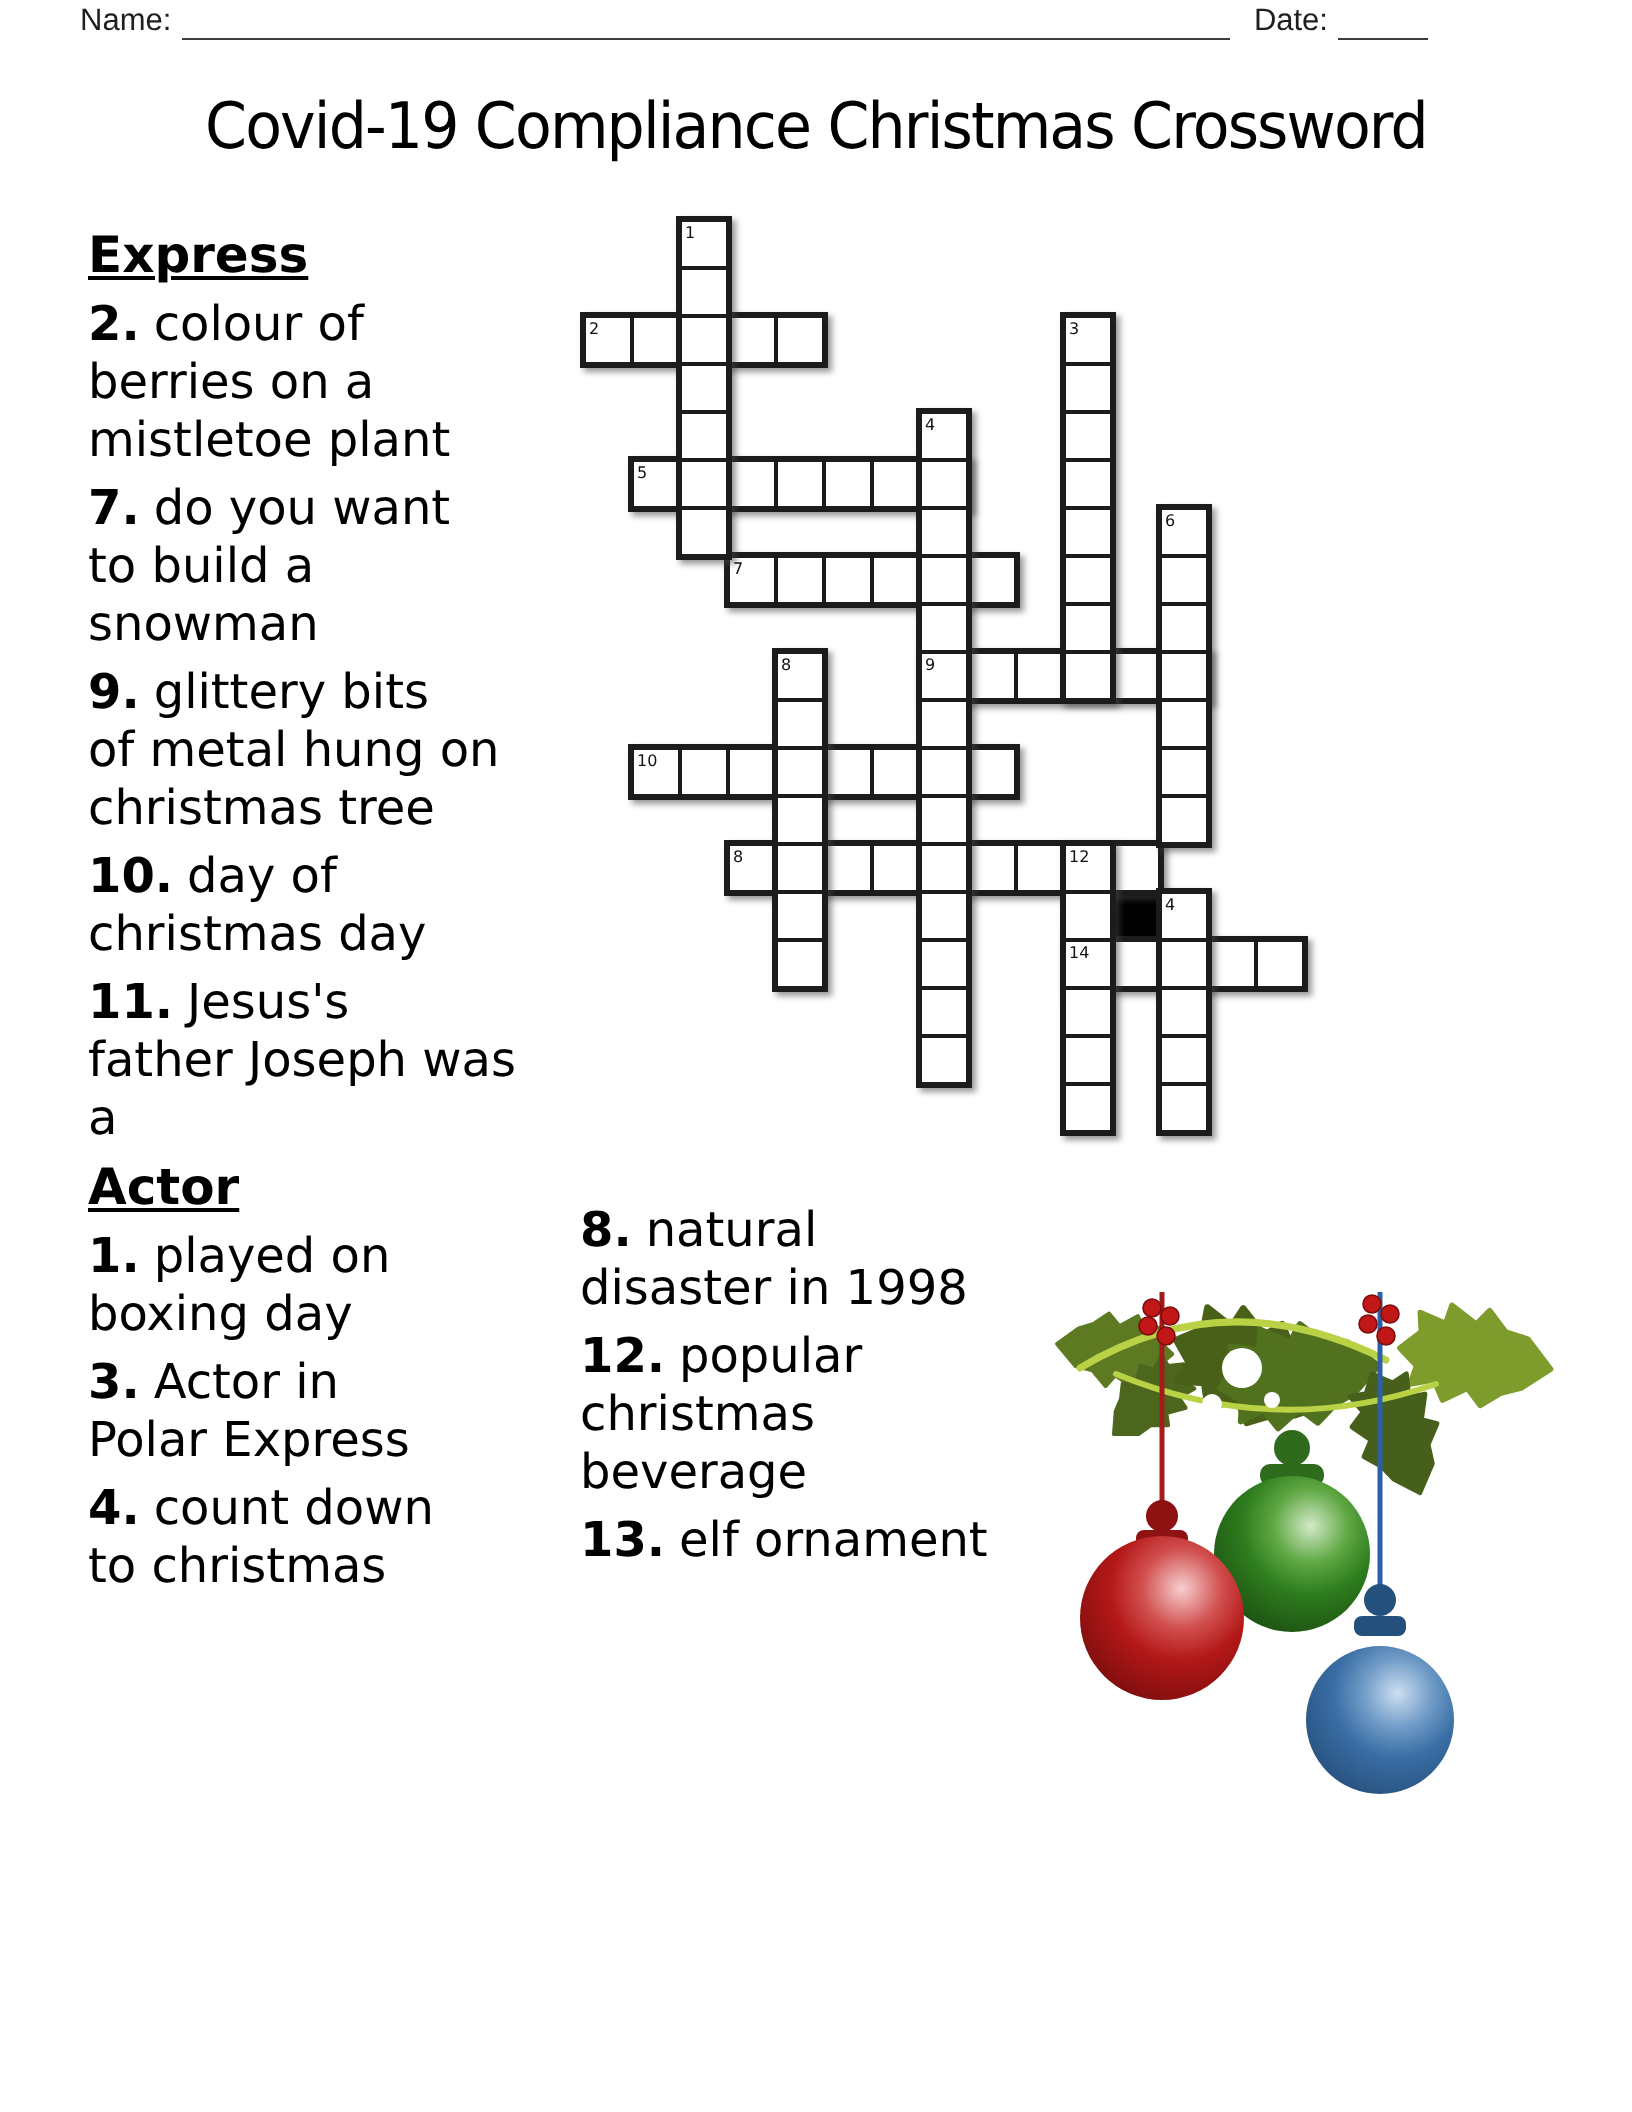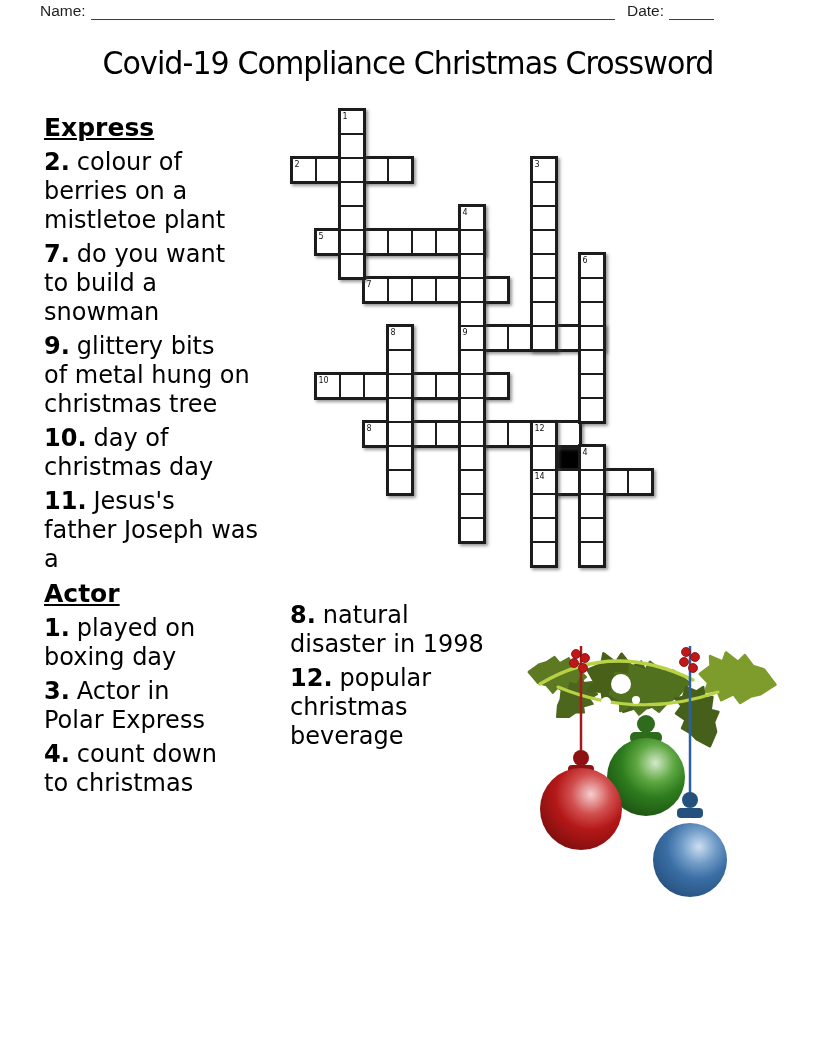--- a/index.html
+++ b/index.html
@@ -251,20 +251,21 @@
     <div class="clue"><span class="cnum">4.</span><span class="ctext">count down
 to christmas</span></div>
   </div>
 
   <div class="clues-mid">
     <div class="clue"><span class="cnum">8.</span><span class="ctext">natural
 disaster in 1998</span></div>
     <div class="clue"><span class="cnum">12.</span><span class="ctext">popular
 christmas
 beverage</span></div>
+    <div class="clue"><span class="cnum">13.</span><span class="ctext">elf ornament</span></div>
   </div>
 
   <svg class="ornaments" viewBox="0 0 260 280" xmlns="http://www.w3.org/2000/svg" aria-hidden="true">
     <defs>
       <path id="leafP" d="M0 0 L10 -10 L8 -20 L22 -16 L24 -26 L38 -18 L44 -26 L54 -16 L66 -14 L80 0 L66 12 L56 16 L46 24 L38 16 L26 24 L20 14 L8 18 L10 8 Z" stroke-linejoin="round"></path>
       <radialGradient id="gradRed" cx="62%" cy="32%" r="75%">
         <stop offset="0%" stop-color="#f6cfcf"></stop>
         <stop offset="32%" stop-color="#d25050"></stop>
         <stop offset="58%" stop-color="#b41818"></stop>
         <stop offset="100%" stop-color="#7c0d0d"></stop>

